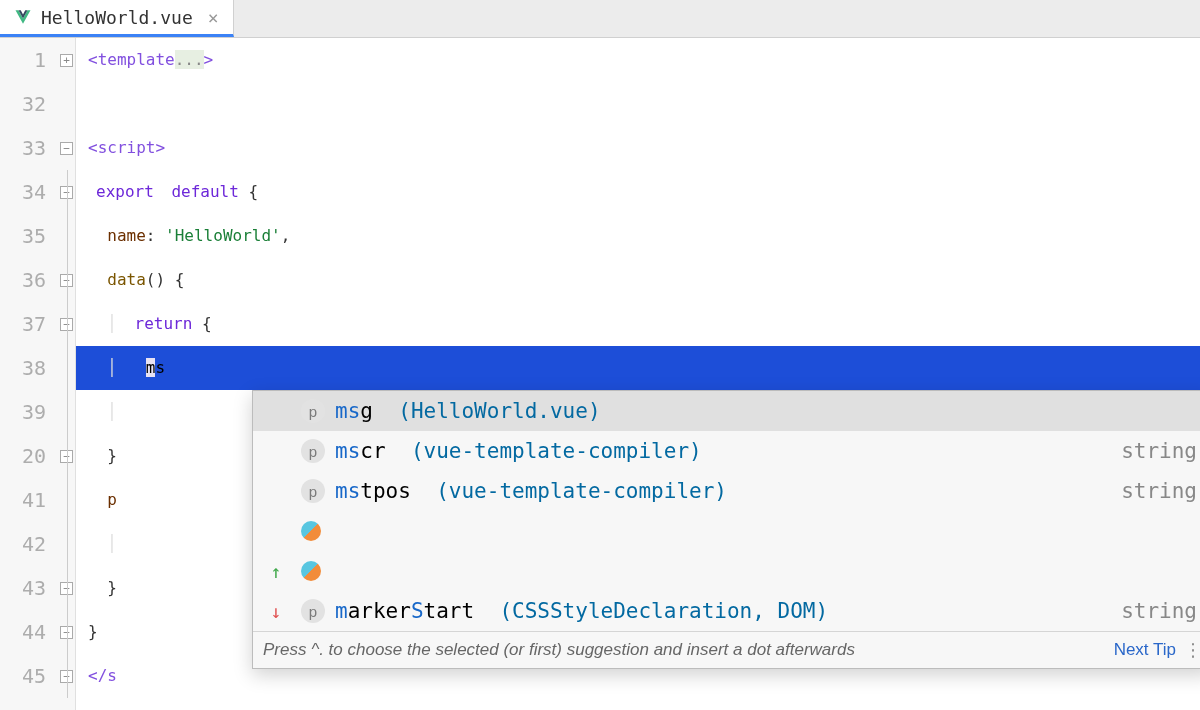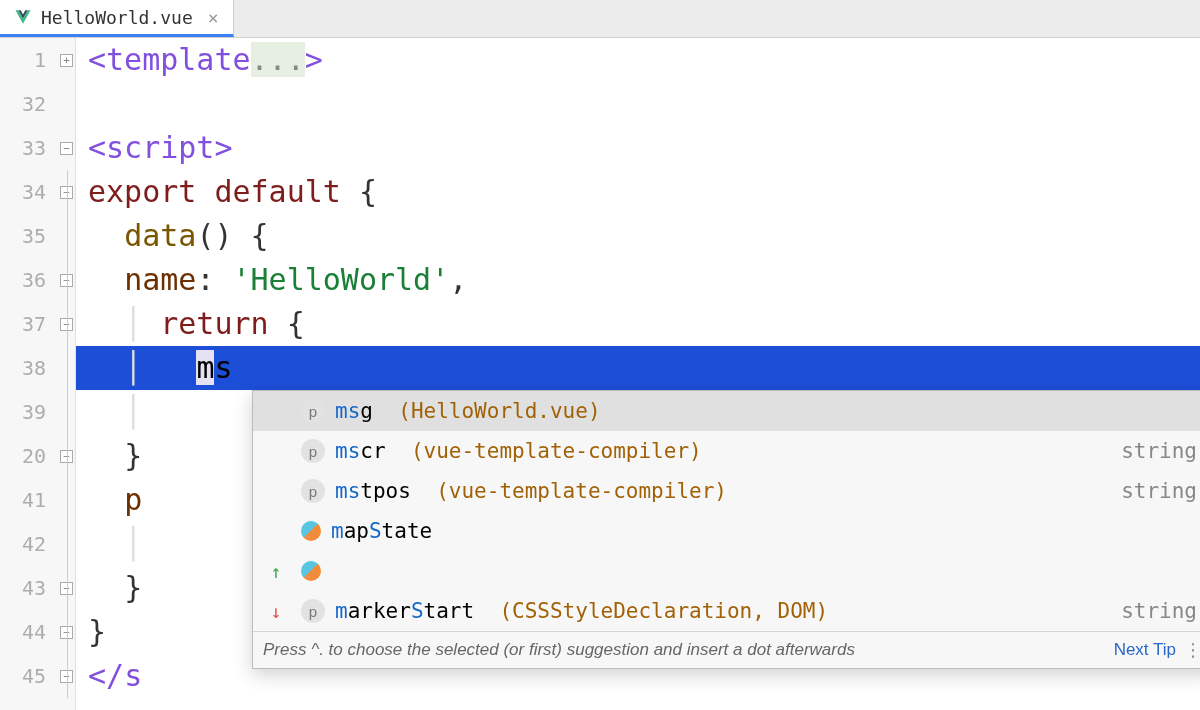--- a/index.html
+++ b/index.html
@@ -84,24 +84,24 @@
     }
     .code {
       flex: 1;
       position: relative;
     }
     .code-line {
       height: 44px;
       line-height: 44px;
       white-space: pre;
       padding-left: 12px;
-      font-size: 30px;
+      font-size: 16px;
     }
     .hl-tag { color: #8250df; }
-    .hl-kw { color: #7f1d1d; }
+    .hl-kw { color: #6d28d9; margin-left: 8px; }
     .hl-prop { color: #7a5500; }
     .hl-prop2 { color: #6b2f00; }
     .hl-str { color: #1a7f37; }
     .hl-punc { color: #333; }
     .hl-faded { background: #e7efe2; color: #888; }
     .hl-typed-bg { background: #e7e2f3; }
     .line-active { background: #1d4ed8; }
     .indent-guide { color: #ddd; }
 
     .popup {
@@ -143,21 +143,21 @@
       font-family: sans-serif;
     }
     .ic-fn {
       width: 20px; height: 20px;
       border-radius: 50%;
       background: linear-gradient(135deg, #58c6e0 50%, #f28c3a 50%);
       display: inline-block;
     }
     .popup-label { flex: 1; white-space: pre; }
     .popup-label .hl-blue { color: #1868c9; }
-    .popup-label .dim { color: #a16207; }
+    .popup-label .dim { color: #0369a1; }
     .popup-type { color: #888; }
     .popup-footer {
       display: flex;
       align-items: center;
       border-top: 1px solid #d5d5d5;
       padding: 7px 10px;
       font-size: 17px;
       color: #666;
       font-family: -apple-system, sans-serif;
       gap: 8px;
@@ -252,22 +252,22 @@
         <span class="fold-line"></span>
         <span class="fold-mark">−</span>
       </div>
   </div>
 
   <div class="code">
     <div class="code-line"><span class="hl-tag">&lt;</span><span class="hl-tag">template</span><span class="hl-faded">...</span><span class="hl-tag">&gt;</span></div>
     <div class="code-line"></div>
     <div class="code-line"><span class="hl-tag">&lt;script&gt;</span></div>
     <div class="code-line"><span class="hl-kw">export</span> <span class="hl-kw">default</span><span class="hl-punc"> {</span></div>
+    <div class="code-line">  <span class="hl-prop2">name</span><span class="hl-punc">:</span> <span class="hl-str">'HelloWorld'</span><span class="hl-punc">,</span></div>
     <div class="code-line">  <span class="hl-prop">data</span><span class="hl-punc">() {</span></div>
-    <div class="code-line">  <span class="hl-prop2">name</span><span class="hl-punc">:</span> <span class="hl-str">'HelloWorld'</span><span class="hl-punc">,</span></div>
     <div class="code-line">  <span class="indent-guide">│ </span><span class="hl-kw">return</span><span class="hl-punc"> {</span></div>
     <div class="code-line line-active">  <span class="indent-guide">│ </span>  <span class="hl-typed-bg"><span>m</span></span><span>s</span></div>
     <div class="code-line">  <span class="indent-guide">│ </span></div>
     <div class="code-line">  <span class="hl-punc">}</span></div>
     <div class="code-line">  <span class="hl-prop2">p</span></div>
     <div class="code-line">  <span class="indent-guide">│ </span></div>
     <div class="code-line">  <span class="hl-punc">}</span></div>
     <div class="code-line"><span class="hl-punc">}</span></div>
     <div class="code-line"><span class="hl-tag">&lt;/</span><span class="hl-tag">s</span></div>
 
@@ -287,21 +287,20 @@
           </div>
           <div class="popup-row">
             <span class="lead"></span>
             <span class="ic-p">p</span>
             <span class="popup-label"><span class="hl-blue">m</span><span class="hl-blue">s</span>tpos  <span class="dim">(vue-template-compiler)</span></span>
             <span class="popup-type">string</span>
           </div>
           <div class="popup-row">
             <span class="lead"></span>
             <span class="ic-fn"></span>
-            <span class="popup-label"><span class="hl-blue">m</span>ap<span class="hl-blue">S</span>tate</span>
             <span class="popup-type"></span>
           </div>
           <div class="popup-row">
             <span class="lead arrow-up">↑</span>
             <span class="ic-fn"></span>
             <span class="popup-type"></span>
           </div>
           <div class="popup-row">
             <span class="lead arrow-down">↓</span>
             <span class="ic-p">p</span>

